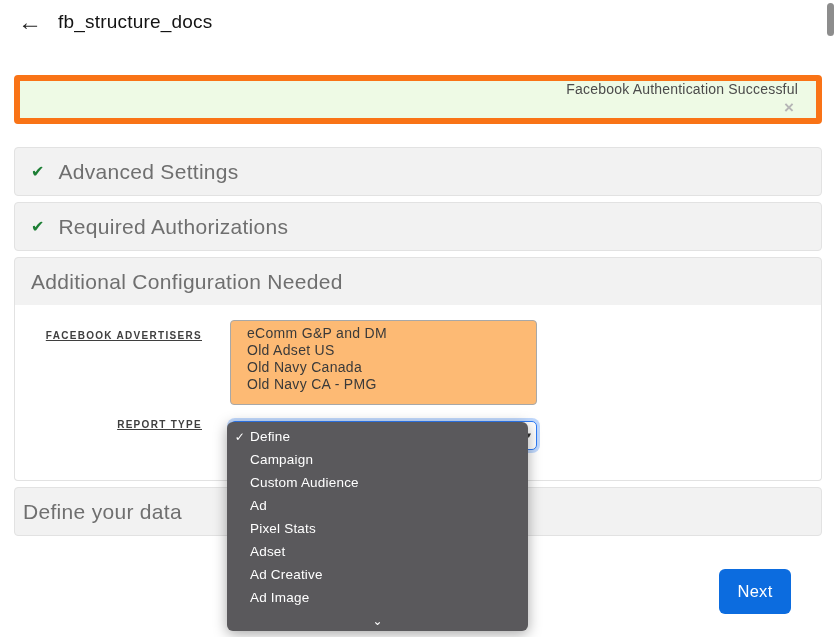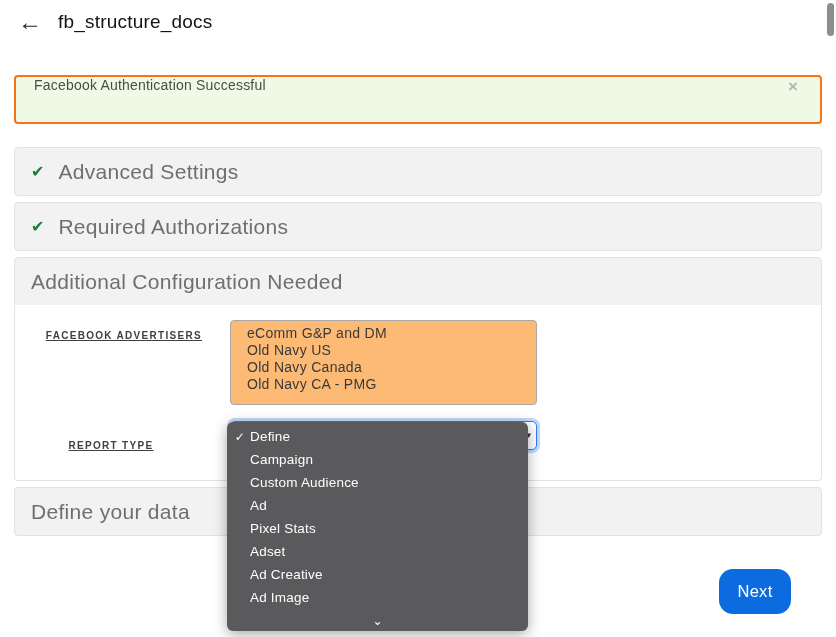--- a/index.html
+++ b/index.html
@@ -10,22 +10,22 @@
   }
 
   
   .header { position:absolute; left:18px; top:10px; display:flex; align-items:center; gap:16px; }
   .back-arrow { font-size:24px; color:#222; line-height:1; cursor:pointer; }
   .page-title { font-size:19px; color:#141414; font-weight:500; letter-spacing:0.2px; }
 
   
   .banner {
     position:absolute; left:14px; top:75px; width:808px; height:49px;
-    background:#eefae5; border:2px solid #f97316; border-radius:4px;
-    display:flex; align-items:flex-start; padding:0 18px;
+    background:#eefae5; border:6px solid #f97316; border-radius:4px;
+    display:flex; align-items:flex-end; padding:0 18px;flex-direction:column;
   }
   .banner-msg { font-size:14px; color:#4b4b4b; letter-spacing:0.2px; flex:1; }
   .banner-close { font-size:17px; color:#b5b5b5; cursor:pointer; font-weight:600; padding-right:4px; }
 
   
   .sec-bar {
     position:absolute; left:14px; width:808px; height:49px;
     background:#f2f2f2; border:1px solid #e2e2e2; border-radius:4px;
     display:flex; align-items:center; padding:0 16px; gap:14px;
   }
@@ -40,21 +40,21 @@
   }
   .sec-additional { top:257px; border-radius:4px 4px 0 0; }
 
   .field-label {
     position:absolute; width:182px; text-align:right;
     font-size:10px; font-weight:700; letter-spacing:1.3px;
     color:#3f3f3f; text-decoration:underline; text-transform:uppercase;
     white-space:nowrap;
   }
   .lbl-advertisers { left:20px; top:330px; }
-  .lbl-report { left:20px; top:440px;text-align:center; }
+  .lbl-report { left:20px; top:419px; }
 
   
   .listbox {
     position:absolute; left:230px; top:320px; width:307px; height:85px;
     background:#fdba74; border:1px solid #a8a8a8; border-radius:4px;
     overflow:hidden; padding:4px 0 0 16px; cursor:pointer;
   }
   .lb-item { font-size:14px; color:#3a3a3a; line-height:17px; letter-spacing:0.3px; white-space:nowrap; }
   .lb-scrollbar {
     position:absolute; right:2px; top:3px; width:7px; height:33px;
@@ -65,26 +65,26 @@
   .select-box {
     position:absolute; left:230px; top:421px; width:307px; height:29px;
     background:#fff; border:1px solid #2f7cf6; border-radius:5px;
     box-shadow:0 0 0 3px rgba(77,145,250,0.35);
   }
   .select-caret {
     position:absolute; right:5px; top:9px; font-size:9px; color:#333; line-height:1;
   }
 
   
-  .sec-define { top:487px; }
+  .sec-define { top:487px;padding-left:8px; }
 
   
   .next-btn {
     position:absolute; left:719px; top:569px; width:72px; height:45px;
-    background:#0c6cdf; color:#fff; border:none; border-radius:14px;
+    background:#0c6cdf; color:#fff; border:none; border-radius:6px;
     font-size:16.5px; font-family:inherit; letter-spacing:0.3px; cursor:pointer;
   }
 
   
   .menu {
     position:absolute; left:227px; top:422px; width:301px; height:209px;
     background:#5a595c; border-radius:6px; z-index:10;
     box-shadow:0 3px 14px rgba(0,0,0,0.35); padding-top:3px;
     overflow:hidden;
   }
@@ -127,21 +127,21 @@
     <span class="sec-label">Additional Configuration Needed</span>
   </div>
 
   <div class="config-body"></div>
 
   <div class="field-label lbl-advertisers">FACEBOOK ADVERTISERS</div>
 
   <div class="listbox">
 
   <div class="lb-item">eComm G&amp;P and DM</div>
-      <div class="lb-item">Old Navy US</div>
+      <div class="lb-item">Old Adset US</div>
       <div class="lb-item">Old Navy Canada</div>
       <div class="lb-item">Old Navy CA - PMG</div>
     </div>
   <div class="lb-scrollbar"></div>
 
   <div class="field-label lbl-report">REPORT TYPE</div>
 
   <div class="select-box">
     <span class="select-caret">▾</span>
   </div>

